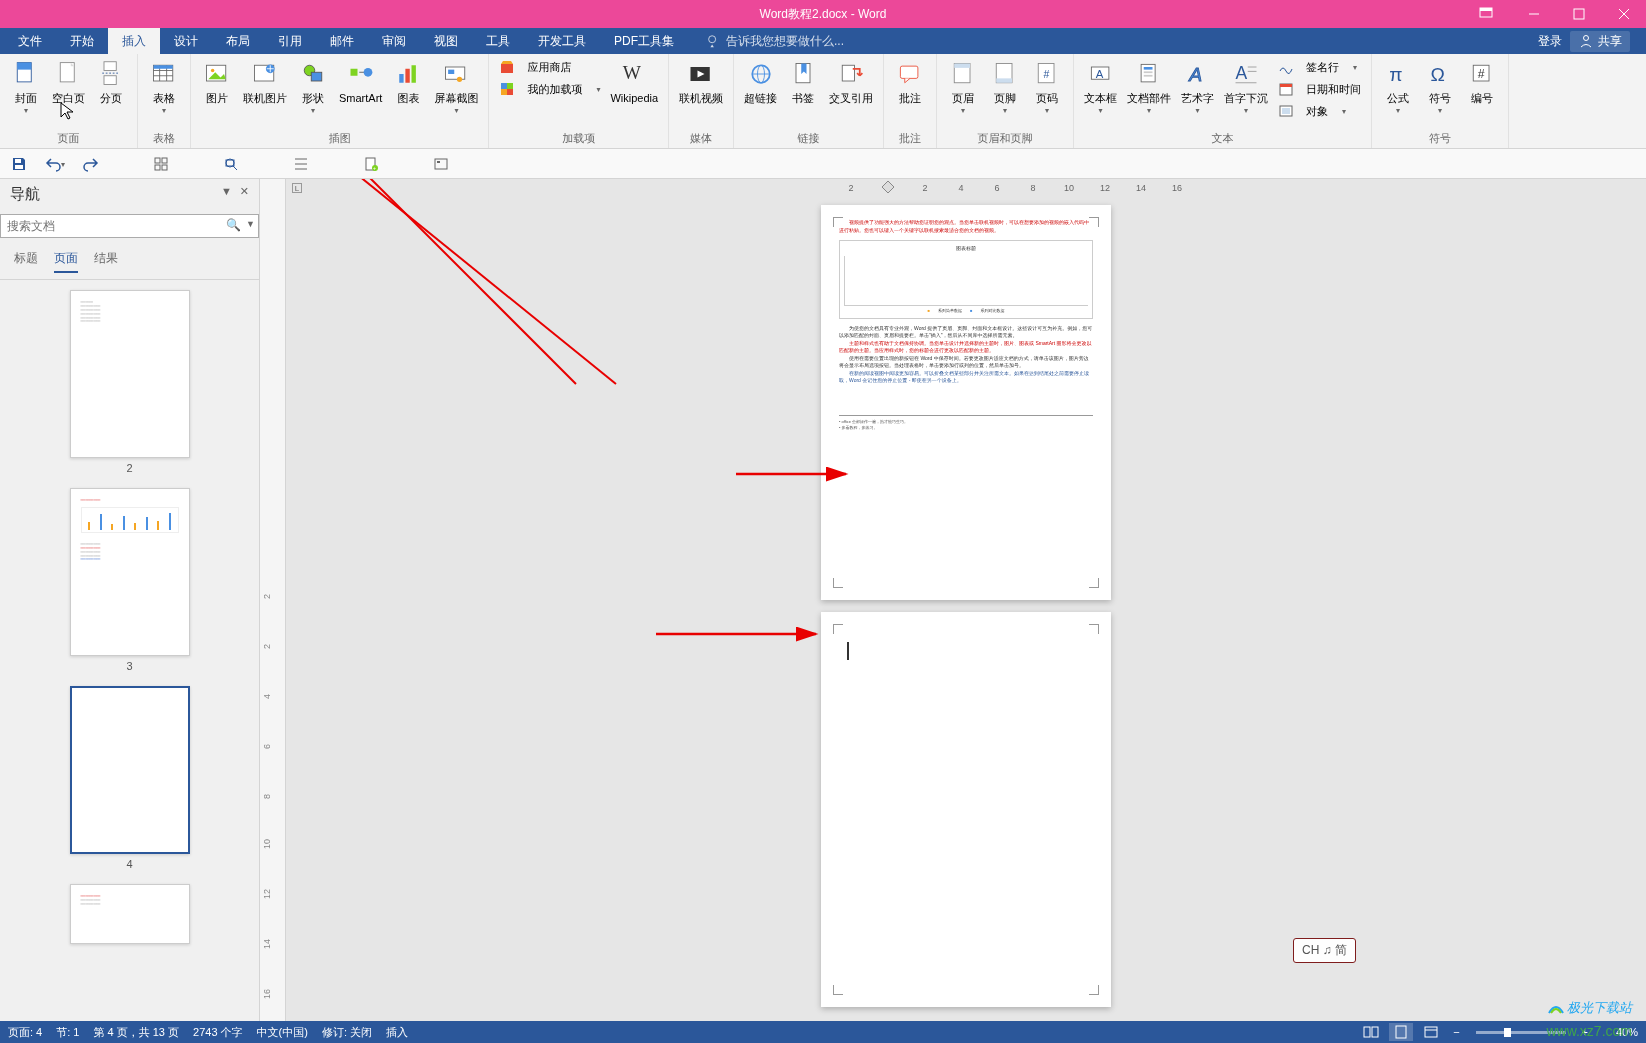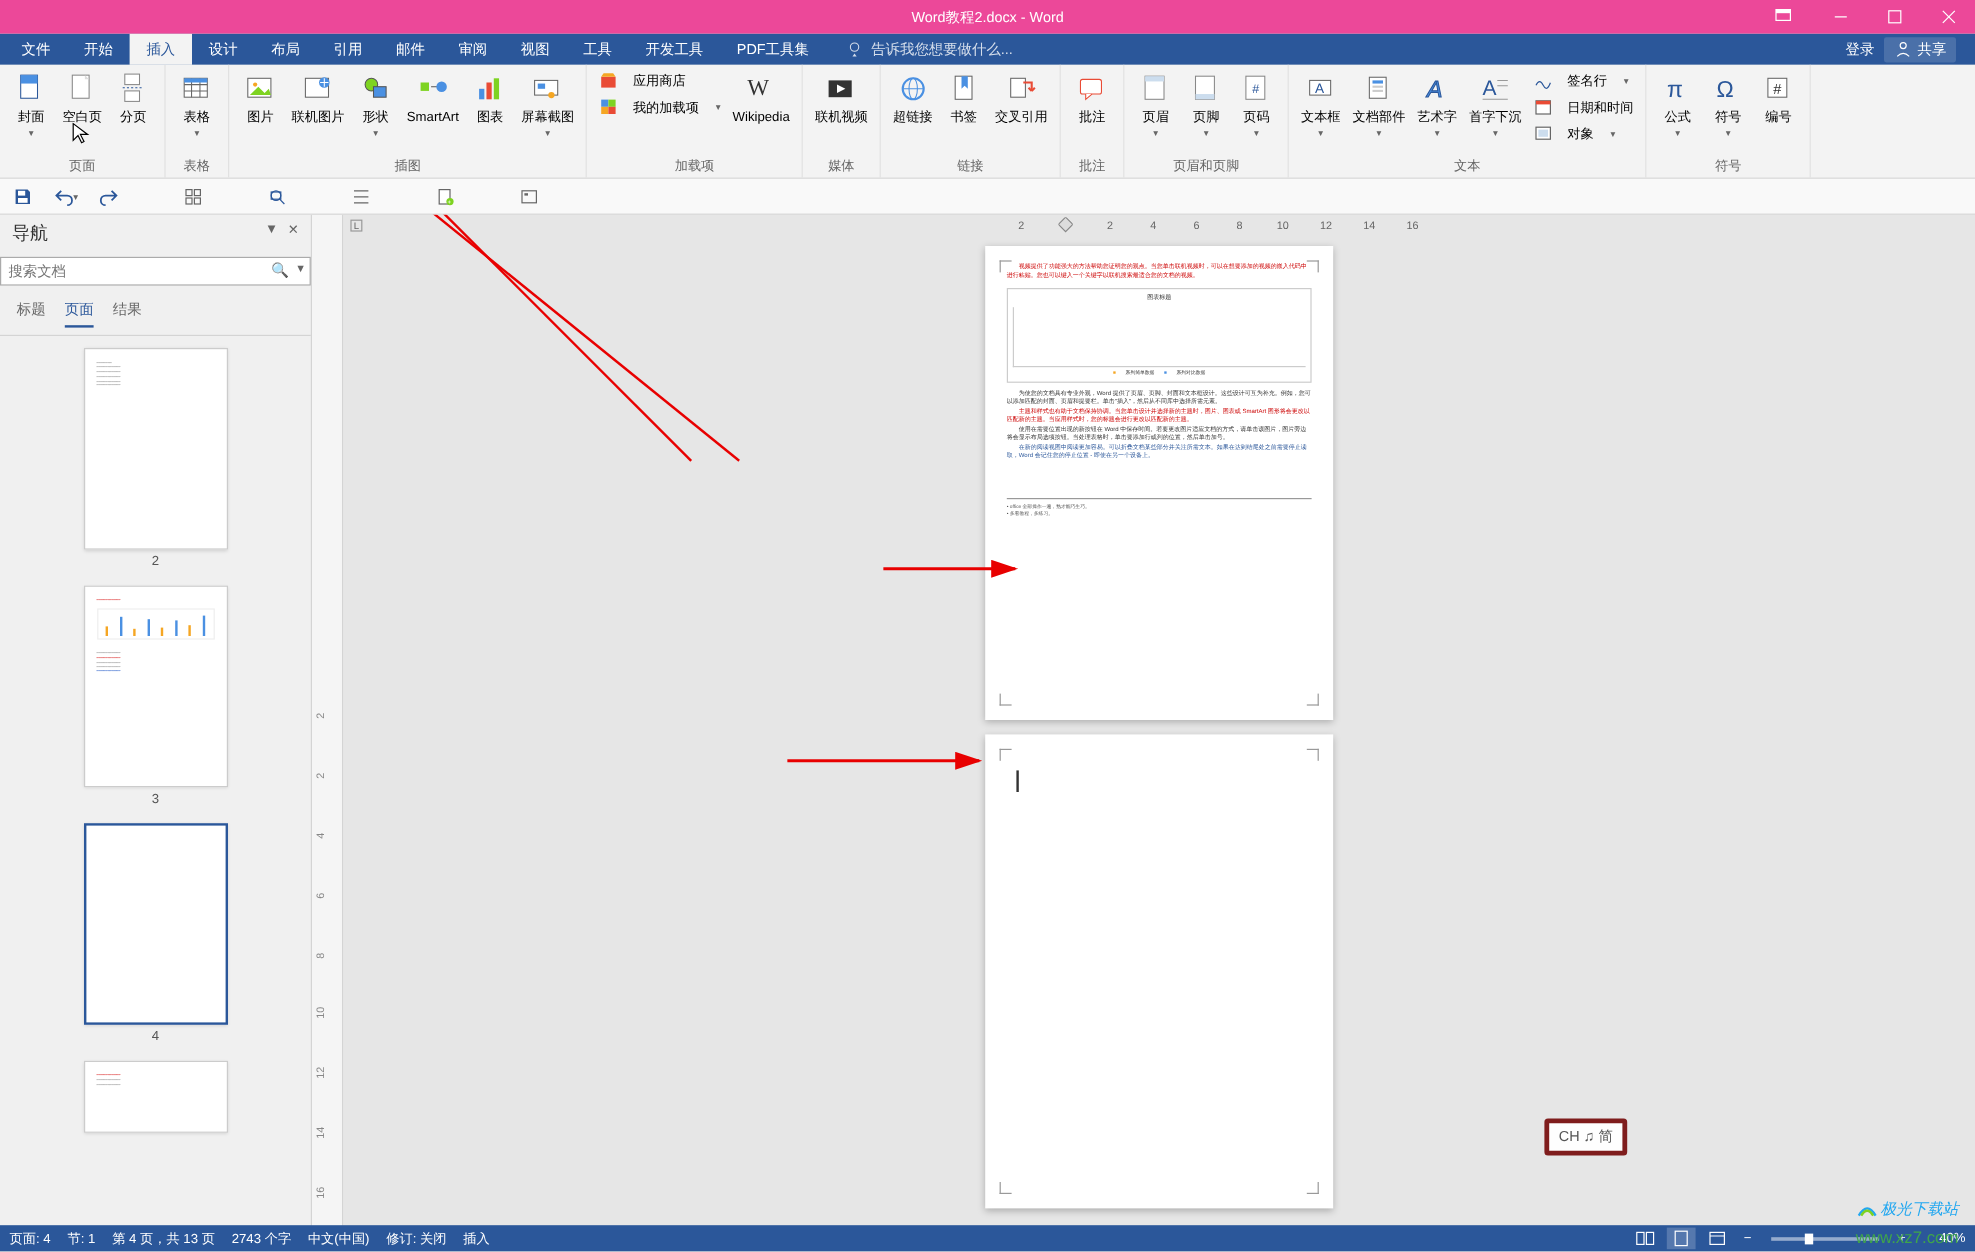--- a/index.html
+++ b/index.html
@@ -76,21 +76,21 @@
 .chart-box { border:1px solid #ccc; margin: 6px 0; padding: 4px; }
 .chart-title { text-align:center; font-size:5px; margin-bottom:3px;}
 .bars { display:flex; justify-content:space-around; align-items:flex-end; height:50px; border-left:1px solid #ccc; border-bottom:1px solid #ccc; padding: 0 4px;}
 .bar-group { display:flex; gap:1px; align-items:flex-end;}
 .bar { width:4px; }
 .bar.o { background:#f5a623; }
 .bar.b { background:#4a90e2; }
 .legend-row{ display:flex; justify-content:center; gap:8px; font-size:4px; margin-top:2px;}
 .red-arrow { position: absolute; pointer-events: none; }
 .cursor-ind { position: absolute; width: 2px; height: 18px; background: #333; }
-.ime-badge { position: absolute; right: 290px; bottom: 60px; background: #fefefe; border: 4px solid #7f1d1d; border-radius: 3px; padding: 3px 8px; font-size: 12px; color: #555; display:flex; align-items:center; gap:4px;}
+.ime-badge { position: absolute; right: 290px; bottom: 60px; background: #fefefe; border: 1px solid #7f1d1d; border-radius: 3px; padding: 3px 8px; font-size: 12px; color: #555; display:flex; align-items:center; gap:4px;}
 
 
 .status-bar { position: absolute; bottom: 0; left: 0; right: 0; height: 22px; background: #2b579a; color: #fff; display: flex; align-items: center; font-size: 11px; padding: 0 8px; }
 .status-item { margin-right: 14px; }
 .status-right { margin-left: auto; display: flex; align-items: center; gap: 6px; }
 .view-btn { width: 24px; height: 18px; display: flex; align-items: center; justify-content: center; cursor: pointer; }
 .zoom-slider { width: 90px; height: 3px; background: rgba(255,255,255,0.5); position: relative; margin: 0 6px;}
 .zoom-thumb { position:absolute; left: 28px; top:-3px; width:7px; height:9px; background:#fff;}
 
 

